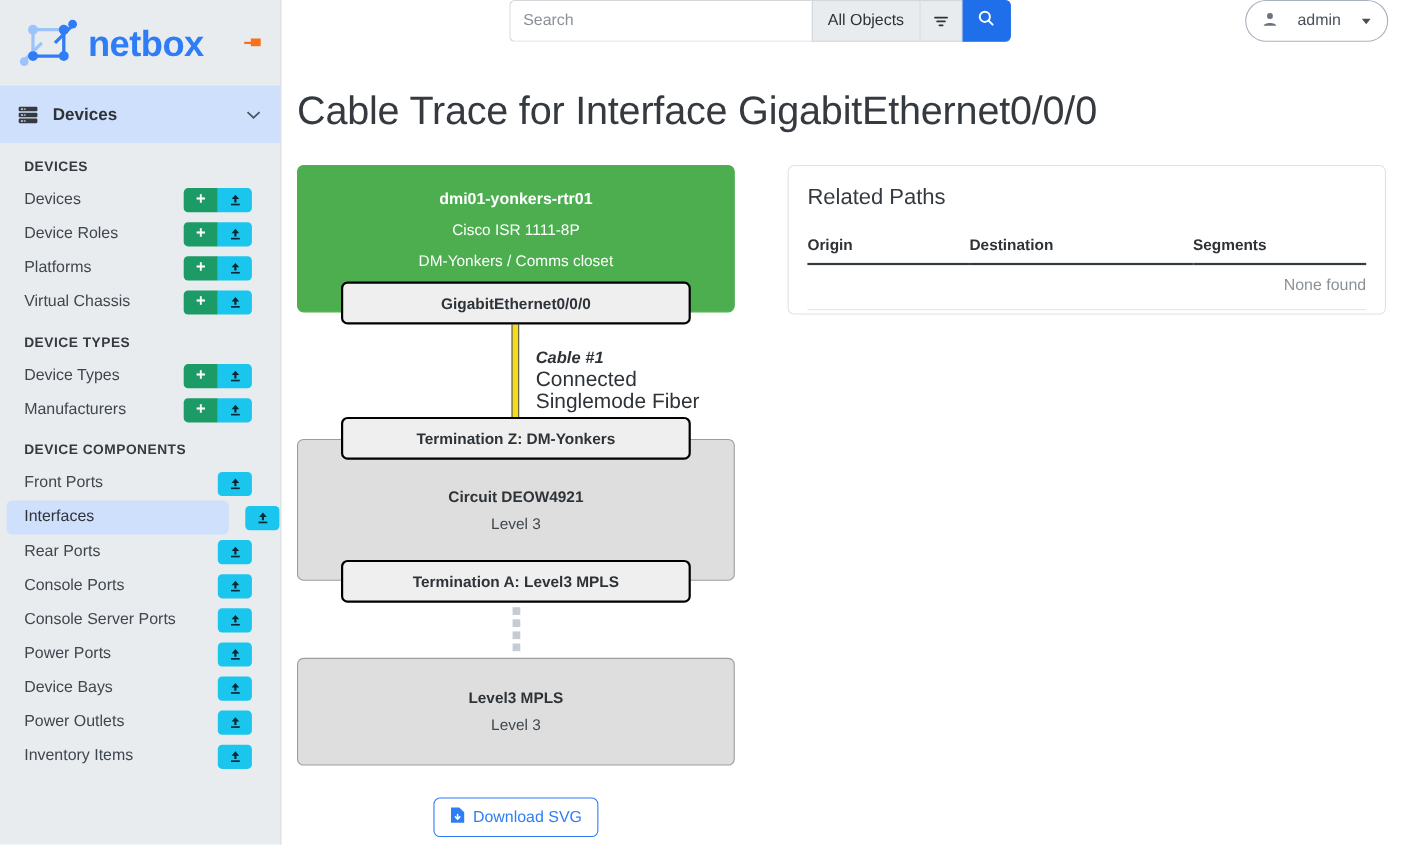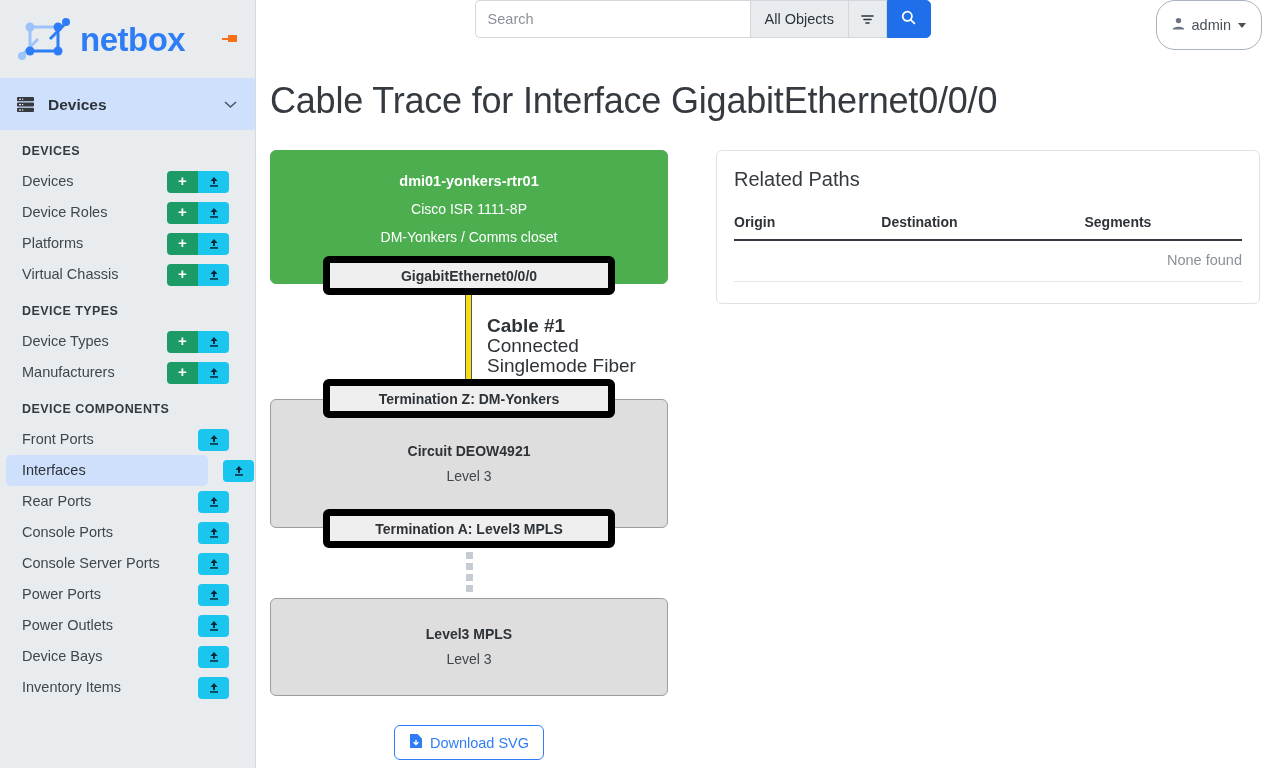--- a/index.html
+++ b/index.html
@@ -117,22 +117,22 @@
     width: 38px; background: #e9ecef;
     border: 1px solid #d3d7db; border-left: none;
     cursor: pointer; color:#2e3338;
   }
   .go-btn {
     display:flex; align-items:center; justify-content:center;
     width: 44px; background: #1f6feb; border:1px solid #1f6feb;
     border-radius: 0 5px 5px 0; cursor:pointer; color:#fff;
   }
   .user-btn {
-    display:flex; align-items:center; gap:7px;
-    height: 50px; padding: 0 15px;
+    display:flex; align-items:center; gap:19px;
+    height: 38px; padding: 0 15px;
     border: 1px solid #a9b2bd; border-radius: 19px;
     background:#fff; color:#4a5059; font-size:14.5px; cursor:pointer;
   }
   .caret { width:0;height:0;border-left:4.5px solid transparent;border-right:4.5px solid transparent;border-top:5.5px solid #4a5059; }
 
   .page-title {
     font-size: 36px; font-weight: 400; color: #343a40;
     padding: 10px 0 0 14px; margin-bottom: 28px;
     letter-spacing: -.2px;
   }
@@ -148,42 +148,42 @@
     border-radius: 6px;
     padding: 22px 12px 38px;
     text-align: center;
     border: 1px solid #4cae4f;
   }
   .node-device .t1 { font-size: 14.5px; font-weight: 700; margin-bottom: 12px; }
   .node-device .t2 { font-size: 14px; font-weight: 400; margin-bottom: 12px; }
   .node-device .t3 { font-size: 14px; font-weight: 400; }
 
   .term-box {
-    background: #efefef; border: 7px solid #000000;
+    background: #efefef; border: 2px solid #000000;
     border-radius: 6px;
     height: 39px;
     display:flex; align-items:center; justify-content:center;
     font-size: 14px; font-weight: 700; color:#2e3338;
-    width: 292px; margin: 0 auto;
+    width: 318px; margin: 0 auto;
     position: relative; z-index: 3;
   }
   .iface-box { margin-top: -28px; }
 
   .cable-seg { position: relative; height: 104px; }
   .cable-line {
     position: absolute; left: 199px; top: 0; width: 7px; height: 100%;
     background: #f5dd17;
     border-left: 1px solid #565656; border-right: 1px solid #565656;
     transform: translateX(-4px);
   }
   .cable-info {
     position: absolute; left: 217px; top: 21px;
     color:#2e3338; line-height: 20px;
   }
-  .cable-info .ci-title { font-size: 19px; font-weight: 700; }
+  .cable-info .ci-title { font-size: 15px; font-weight: 700; font-style: italic; }
   .cable-info .ci-line { font-size: 19px; }
 
   .circuit-wrap { position: relative; margin-top: -20px; }
   .circuit-box {
     background: #dedede; border: 1px solid #9a9da0;
     border-radius: 6px;
     padding: 43px 10px 43px;
     text-align: center;
     margin-top: -19px;
   }
@@ -211,21 +211,21 @@
   .dl-btn {
     display:flex; align-items:center; gap:7px;
     border: 1px solid #2f7df6; color:#2f7df6; background:#fff;
     border-radius: 6px; padding: 7px 14px;
     font-size: 14.5px; cursor:pointer;
   }
 
   
   .card {
     border: 1px solid #dfe2e5; border-radius: 6px;
-    background: #fff; padding: 17px 17px 21px;
+    background: #fff; padding: 17px 17px 3px;
   }
   .card-title { font-size: 20px; color:#343a40; font-weight: 400; margin-bottom: 23px; }
   table.paths { width: 100%; border-collapse: collapse; }
   table.paths th {
     text-align: left; font-size: 14px; font-weight: 700; color: #2e3338;
     padding: 0 0 9px 0; border-bottom: 2px solid #343a40;
   }
   table.paths td {
     font-size: 14.5px; color:#8b9199;
     padding: 11px 0 13px; border-bottom: 1px solid #e3e6e9; text-align: right;
@@ -426,32 +426,32 @@
       <span class="btnset">
         <span class="btn-up solo">
           <svg width="12" height="12" viewBox="0 0 12 12" fill="#06293a">
               <path d="M6 1 L9.5 5 H7 V8 H5 V5 H2.5 Z"></path>
               <rect x="2" y="9.2" width="8" height="1.5"></rect>
             </svg>
         </span>
       </span>
     </div>
     <div class="nav-item">
+      <span class="label">Device Bays</span>
+      <span class="btnset">
+        <span class="btn-up solo">
+          <svg width="12" height="12" viewBox="0 0 12 12" fill="#06293a">
+              <path d="M6 1 L9.5 5 H7 V8 H5 V5 H2.5 Z"></path>
+              <rect x="2" y="9.2" width="8" height="1.5"></rect>
+            </svg>
+        </span>
+      </span>
+    </div>
+    <div class="nav-item">
       <span class="label">Power Outlets</span>
-      <span class="btnset">
-        <span class="btn-up solo">
-          <svg width="12" height="12" viewBox="0 0 12 12" fill="#06293a">
-              <path d="M6 1 L9.5 5 H7 V8 H5 V5 H2.5 Z"></path>
-              <rect x="2" y="9.2" width="8" height="1.5"></rect>
-            </svg>
-        </span>
-      </span>
-    </div>
-    <div class="nav-item">
-      <span class="label">Device Bays</span>
       <span class="btnset">
         <span class="btn-up solo">
           <svg width="12" height="12" viewBox="0 0 12 12" fill="#06293a">
               <path d="M6 1 L9.5 5 H7 V8 H5 V5 H2.5 Z"></path>
               <rect x="2" y="9.2" width="8" height="1.5"></rect>
             </svg>
         </span>
       </span>
     </div>
     <div class="nav-item">

